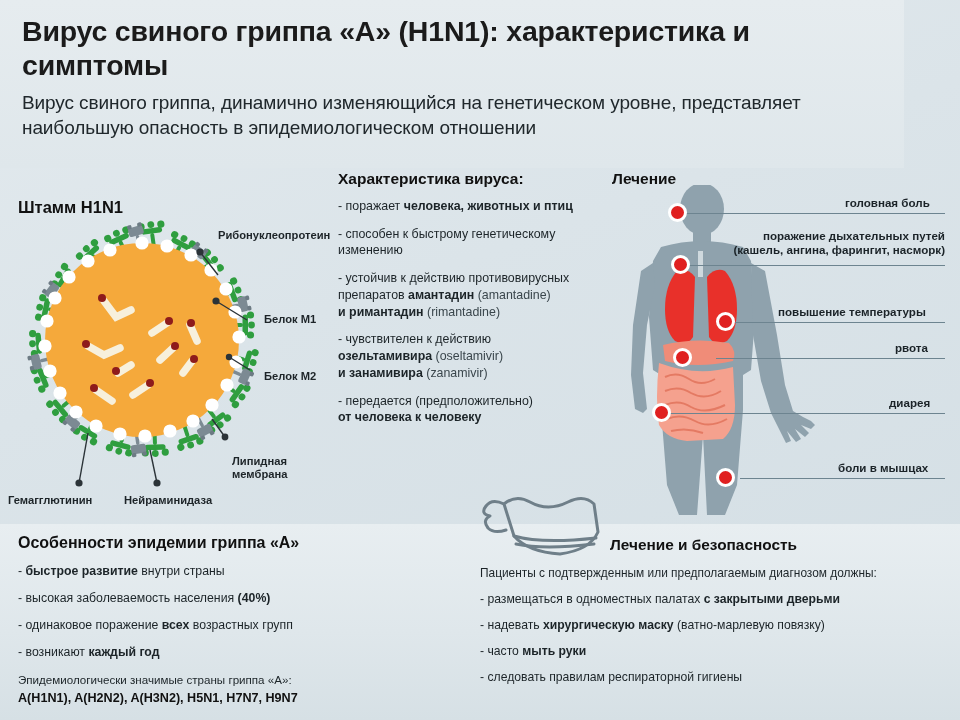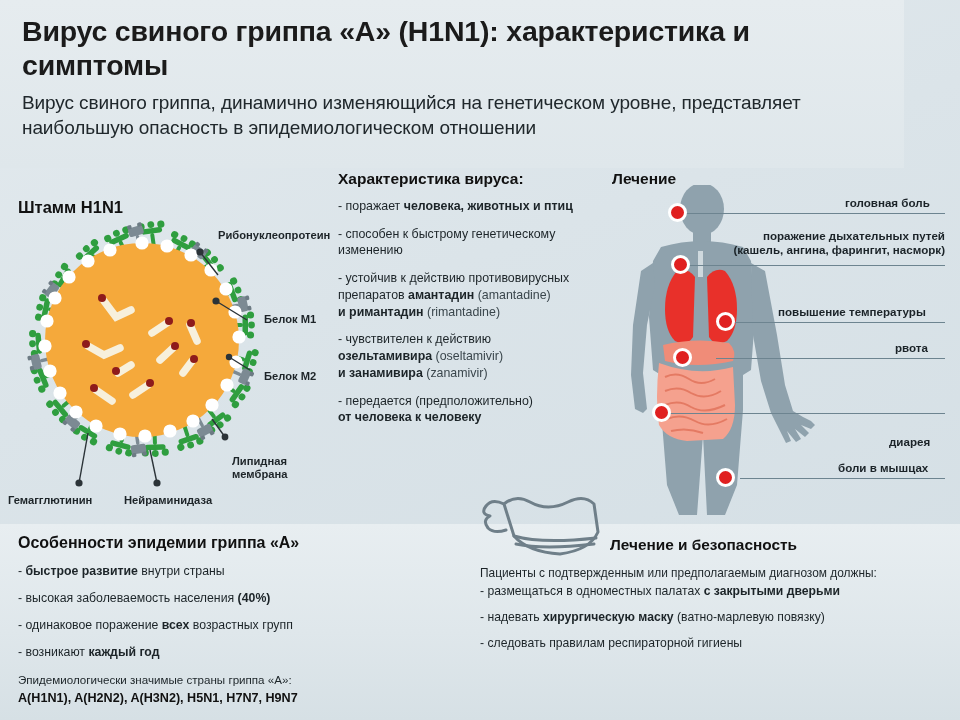--- a/index.html
+++ b/index.html
@@ -117,21 +117,21 @@
   }
   .p-strains {
     font-size: 12.6px; font-weight: bold; color: #111; margin-top: 3px;
   }
   .rt-title {
     position: absolute; left: 130px; top: 8px;
     font-size: 15.4px; font-weight: bold; color: #111;
   }
   .rt-body { position: absolute; left: 0; top: 38px; width: 470px; }
   .rt-intro {
-    font-size: 11.9px; color: #1c2428; margin-bottom: 4px;
+    font-size: 11.9px; color: #1c2428; margin-bottom: 12px;
   }
   .rt-item {
     font-size: 12.2px; color: #1c2428; line-height: 1.3; margin-bottom: 10px;
   }
   .rt-item b { font-weight: bold; }
 
   .mask-wrap { position: absolute; left: 472px; top: 488px; }
 </style>
 </head>
 <body>
@@ -411,21 +411,21 @@
   <div class="sym-dot" style="left:652px; top:403px;"></div>
   <div class="sym-dot" style="left:716px; top:468px;"></div>
 
   <div class="sym-label" style="left:845px; top:196px;">головная боль</div>
   <div class="sym-label" style="left:706px; top:229px; width:239px;">
     <span>поражение дыхательных путей</span><br>
     <span>(кашель, ангина, фарингит, насморк)</span>
   </div>
   <div class="sym-label" style="left:778px; top:305px;">повышение температуры</div>
   <div class="sym-label" style="left:895px; top:341px;">рвота</div>
-  <div class="sym-label" style="left:889px; top:396px;margin-top:39px;">диарея</div>
+  <div class="sym-label" style="left:889px; top:396px;">диарея</div>
   <div class="sym-label" style="left:838px; top:461px;">боли в мышцах</div>
 
   <div class="panel-bottom"></div>
 
   <div class="mask-wrap">
     <svg width="150" height="70" viewBox="0 0 150 70">
       <g fill="none" stroke="#6f7f89" stroke-width="3" stroke-linejoin="round" stroke-linecap="round">
         <path d="M32 16 Q44 6 58 14 Q76 24 96 14 Q112 6 122 16
                  L126 44 Q118 62 88 66 Q56 64 42 48 Z"></path>
         <path d="M32 16 Q20 10 14 18 Q8 26 18 28 Q10 32 16 40 Q22 46 34 42"></path>
@@ -459,18 +459,21 @@
     <div class="rt-title">Лечение и безопасность</div>
     <div class="rt-body">
       <div class="rt-intro">Пациенты с подтвержденным или предполагаемым диагнозом должны:</div>
       <div class="rt-item">
         <span>- размещаться в одноместных палатах </span><b>с закрытыми дверьми</b>
       </div>
       <div class="rt-item">
         <span>- надевать </span><b>хирургическую маску</b><span> (ватно-марлевую повязку)</span>
       </div>
       <div class="rt-item">
+        <span>- часто </span><b>мыть руки</b>
+      </div>
+      <div class="rt-item">
         <span>- следовать правилам респираторной гигиены</span>
       </div>
     </div>
   </div>
 
 </div>
 
 </body></html>

